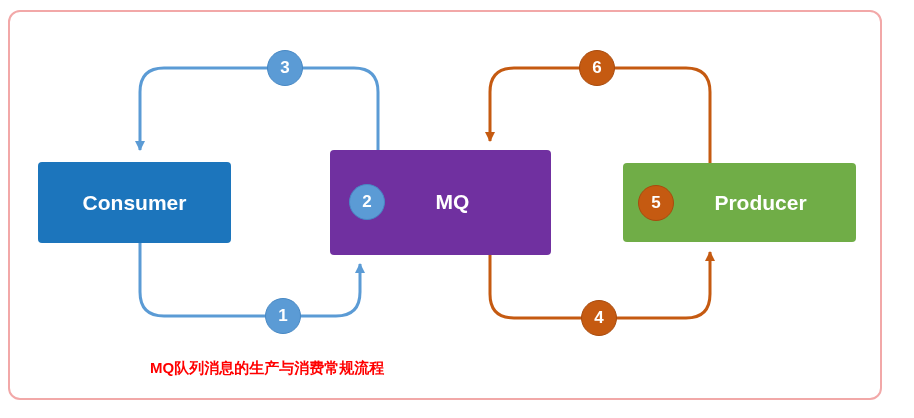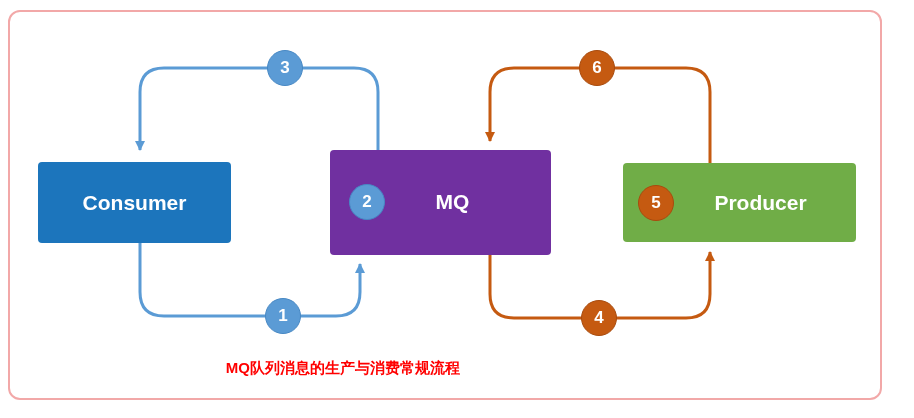--- a/index.html
+++ b/index.html
@@ -71,21 +71,21 @@
     font-weight: bold;
     font-size: 17px;
   }
   .badge-blue   { background: #5B9BD5; border: 1px solid #4788C4; }
   .badge-orange { background: #C55A11; border: 1px solid #A84B0E; }
 
   .caption {
     position: absolute;
     left: 150px; top: 359px;
     width: 310px;
-    text-align: right;
+    text-align: left;
     color: #FF0000;
     font-weight: bold;
     font-size: 15px;
   }
 </style>
 </head>
 <body>
 
 <div class="canvas">
 

